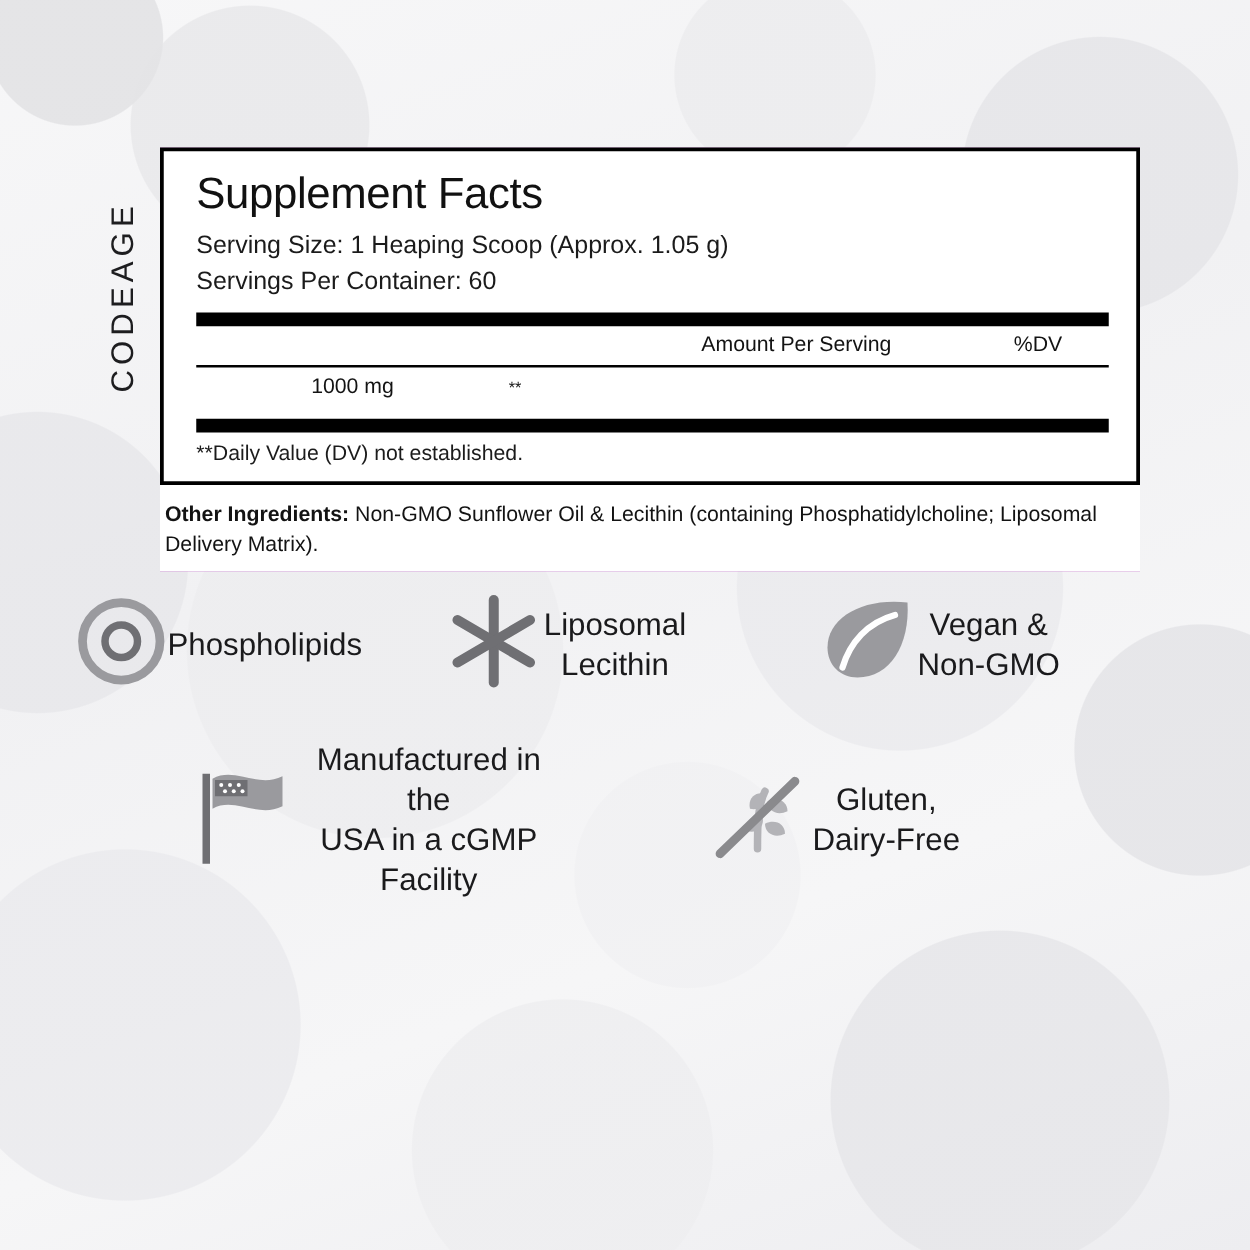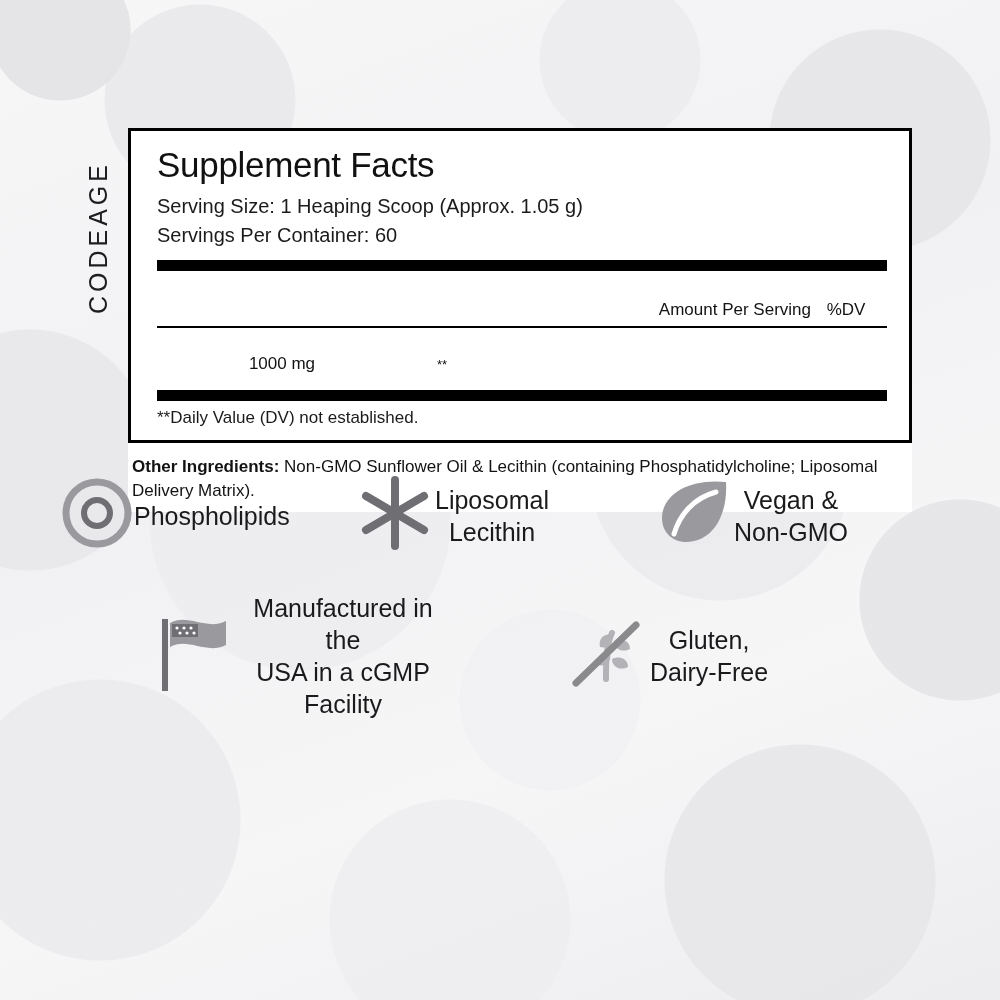--- a/index.html
+++ b/index.html
@@ -53,21 +53,21 @@
     color: #1d1d1f;
     font-weight: 400;
     font-family: "Liberation Sans", sans-serif;
     white-space: nowrap;
   }
 
   
   .panel-wrap {
     position: absolute;
     left: 128px;
-    top: 128px;
+    top: 118px;
     width: 784px;
     background: #a21caf;
   }
   .facts {
     border: 3px solid #000;
     background: #fff;
     padding: 0 0 0 0;
     box-sizing: border-box;
   }
   .facts-inner { padding: 14px 22px 8px 26px; }
@@ -96,22 +96,22 @@
   }
   .row {
     display: flex;
     align-items: baseline;
     font-size: 17px;
     color: #131313;
     padding: 5px 0 6px 0;
   }
   .row .c1 { flex: 1 1 auto; }
   .row .c2 { width: 250px; text-align: center; }
-  .row .c3 { width: 70px; text-align: center; padding-right: 6px; margin-top: 24px; }
-  .row.header .c2 { text-align: right; }
+  .row .c3 { width: 70px; text-align: left; padding-right: 6px; }
+  .row.header .c2 { text-align: left; }
   .sup { font-size: 13px; vertical-align: super; }
   .footnote {
     font-size: 17px;
     color: #1b1b1b;
     padding: 7px 0 4px 0;
   }
   .other {
     font-size: 17px;
     color: #131313;
     line-height: 1.4;

